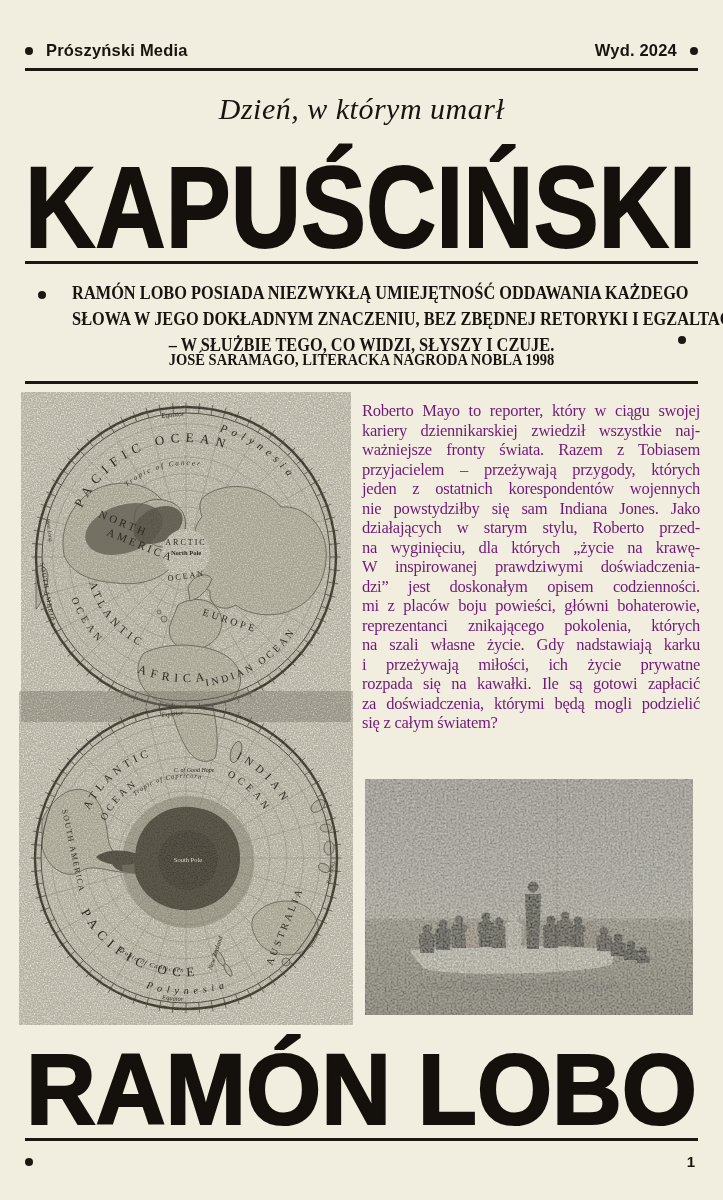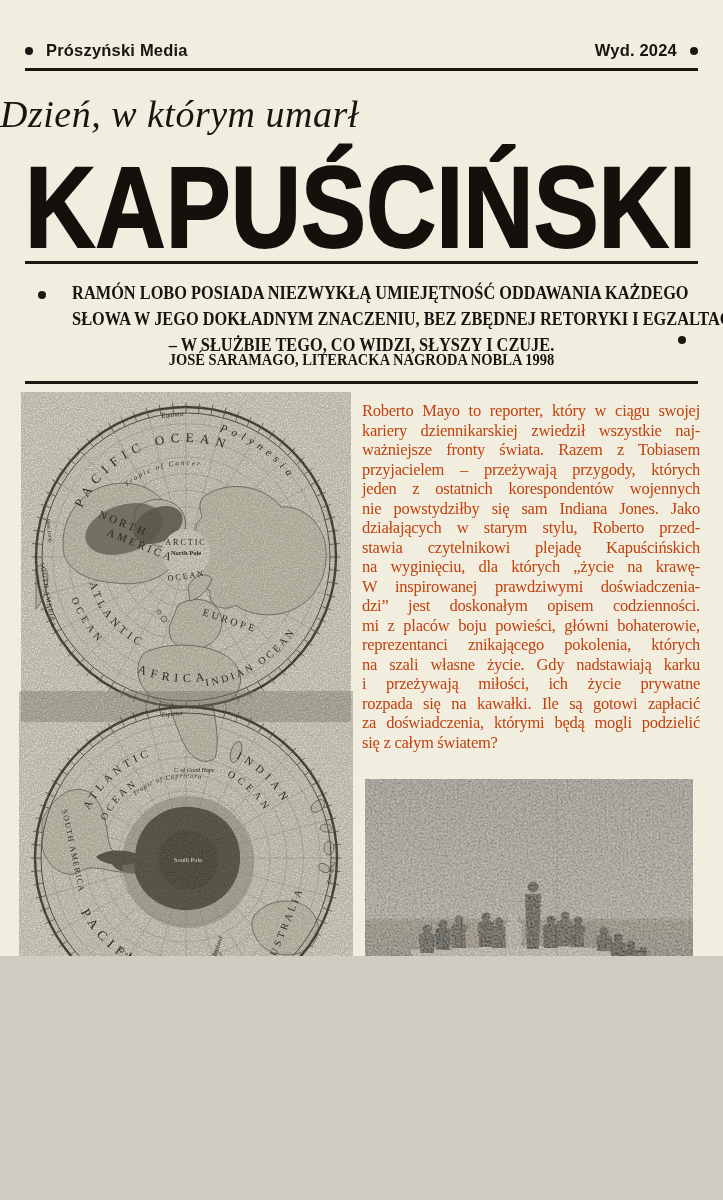--- a/index.html
+++ b/index.html
@@ -1,50 +1,50 @@
 <!DOCTYPE html>
 <html><head>
 <meta charset="utf-8">
 <style>
   html,body{margin:0;padding:0;background:#cfcdc2;}
-  .page{position:relative;width:723px;height:956px;margin:0 auto;background:#f1eee0;
+  .page{position:relative;width:723px;height:1200px;margin:0 auto;background:#f1eee0;
         color:#181510;font-family:"Liberation Serif",serif;overflow:hidden;}
   svg{overflow:visible;display:block;}
 
   .rule{position:absolute;left:25px;right:25px;height:3px;background:#1b1812;}
   .rule-1{top:68px;}
   .rule-2{top:261px;}
   .rule-3{top:381px;}
   .rule-4{top:1138px;height:3px;}
 
   .dot{width:8px;height:8px;border-radius:50%;background:#1b1812;display:inline-block;flex:none;}
 
   .masthead{position:absolute;top:41px;left:25px;right:25px;display:flex;
             justify-content:space-between;align-items:center;
             font-family:"Liberation Sans",sans-serif;font-weight:700;font-size:16.5px;letter-spacing:.2px;}
   .m-group{display:flex;align-items:center;gap:13px;}
 
-  .kicker{position:absolute;top:92px;left:0;right:0;text-align:left;
-          font-style:italic;font-weight:400;font-size:38px;letter-spacing:.5px;}
+  .kicker{position:absolute;top:92px;left:0;right:0;text-align:center;
+          font-style:italic;font-weight:400;font-size:30px;letter-spacing:.5px;}
 
   .headline-svg{position:absolute;left:25px;top:146px;}
   .headline-svg text{font-family:"Liberation Sans",sans-serif;font-weight:700;
                      fill:#14110c;stroke:#14110c;stroke-width:1.8px;}
 
   .quote-lines{position:absolute;top:280px;left:25px;width:673px;}
   .quote-line{white-space:nowrap;text-align:center;font-weight:700;font-size:19px;
               line-height:26px;transform:scaleX(.86);transform-origin:50% 50%;}
   .quote-attr{position:absolute;top:350px;left:25px;width:673px;text-align:center;
               font-weight:700;font-size:16.5px;white-space:nowrap;
               transform:scaleX(.88);transform-origin:50% 50%;}
   .qdot-l{position:absolute;left:38px;top:291px;}
   .qdot-r{position:absolute;left:678px;top:336px;}
 
   .synopsis{position:absolute;left:362px;top:401px;width:338px;
-            font-size:16.5px;line-height:19.5px;letter-spacing:-.25px;color:#c2410c;}
+            font-size:16.5px;line-height:19.5px;letter-spacing:-.25px;color:#701a75;}
   .syn-line{text-align:justify;text-align-last:justify;}
   .syn-line:last-child{text-align-last:left;}
 
   .maps-svg{position:absolute;left:14px;top:400px;}
   .map-paper{fill:#e9e6d7;stroke:none;}
   .map-rim{fill:none;stroke:#26231c;stroke-width:2.4;}
   .map-rim2{fill:none;stroke:#26231c;stroke-width:.9;}
   .grat{stroke:#8a8674;stroke-width:.5;fill:none;opacity:.8;}
   .tick{stroke:#26231c;stroke-width:.7;}
   .land{fill:#d8d4c3;stroke:#4f4b40;stroke-width:.8;}
@@ -420,21 +420,20 @@
   </svg>
 
   <div class="synopsis">
       <div class="syn-line">Roberto Mayo to reporter, który w ciągu swojej</div>
       <div class="syn-line">kariery dziennikarskiej zwiedził wszystkie naj-</div>
       <div class="syn-line">ważniejsze fronty świata. Razem z Tobiasem</div>
       <div class="syn-line">przyjacielem – przeżywają przygody, których</div>
       <div class="syn-line">jeden z ostatnich korespondentów wojennych</div>
       <div class="syn-line">nie powstydziłby się sam Indiana Jones. Jako</div>
       <div class="syn-line">działających w starym stylu, Roberto przed-</div>
-      <div class="syn-line">stawia czytelnikowi plejadę Kapuścińskich</div>
       <div class="syn-line">na wyginięciu, dla których „życie na krawę-</div>
       <div class="syn-line">W inspirowanej prawdziwymi doświadczenia-</div>
       <div class="syn-line">dzi” jest doskonałym opisem codzienności.</div>
       <div class="syn-line">mi z placów boju powieści, główni bohaterowie,</div>
       <div class="syn-line">reprezentanci znikającego pokolenia, których</div>
       <div class="syn-line">na szali własne życie. Gdy nadstawiają karku</div>
       <div class="syn-line">i przeżywają miłości, ich życie prywatne</div>
       <div class="syn-line">rozpada się na kawałki. Ile są gotowi zapłacić</div>
       <div class="syn-line">za doświadczenia, którymi będą mogli podzielić</div>
       <div class="syn-line">się z całym światem?</div>

